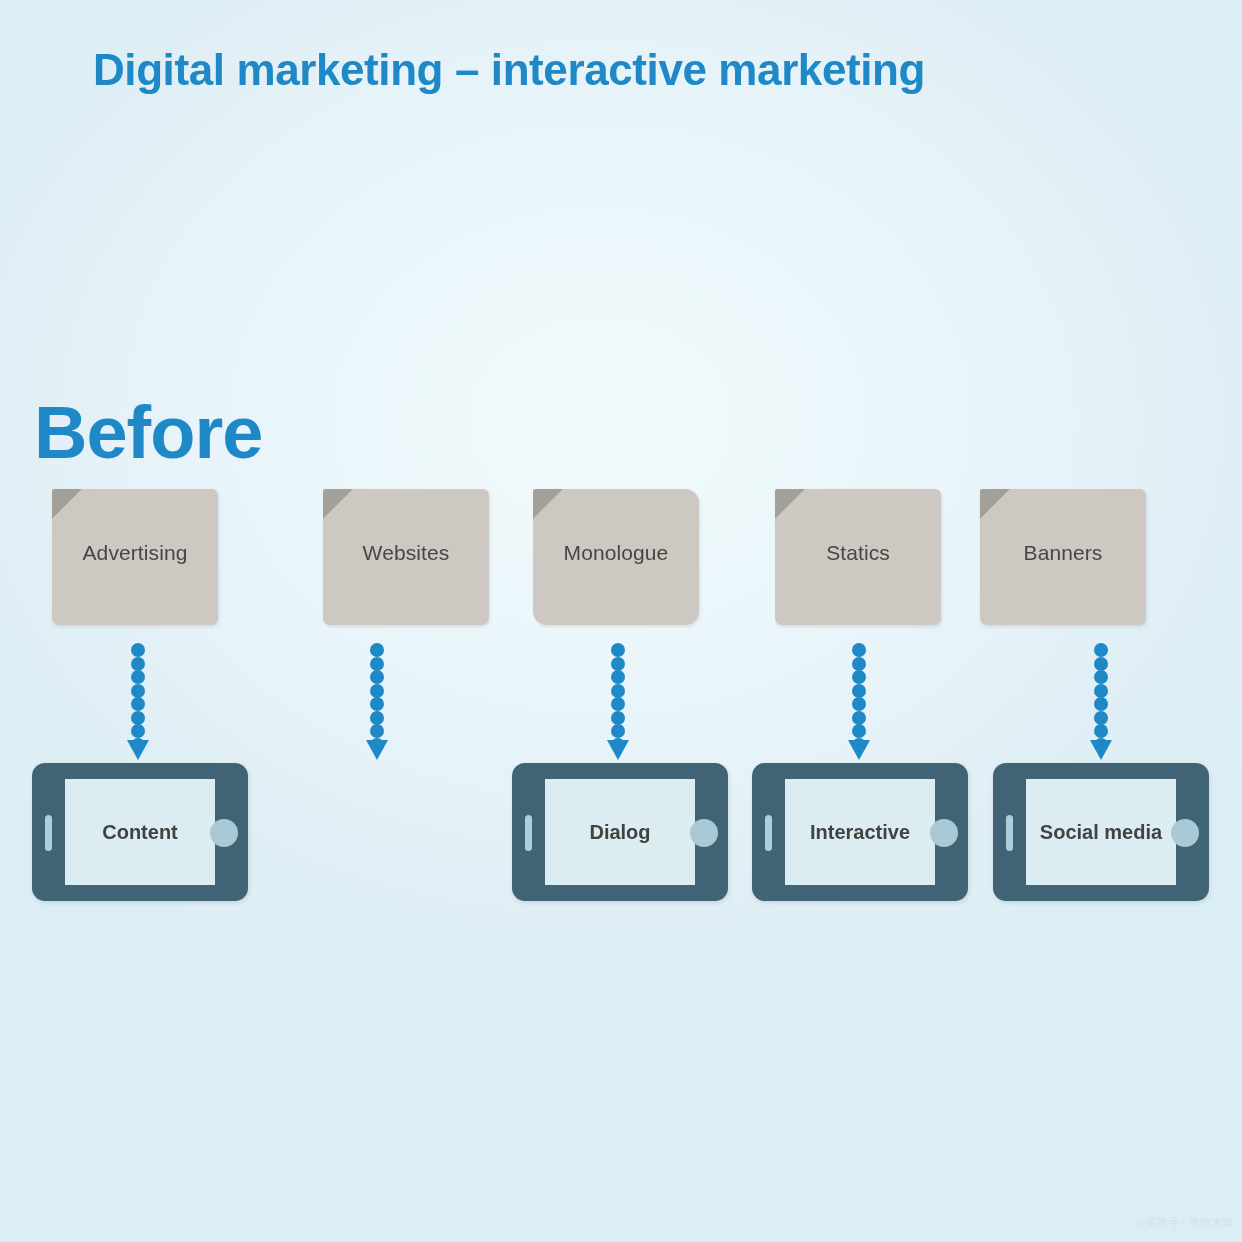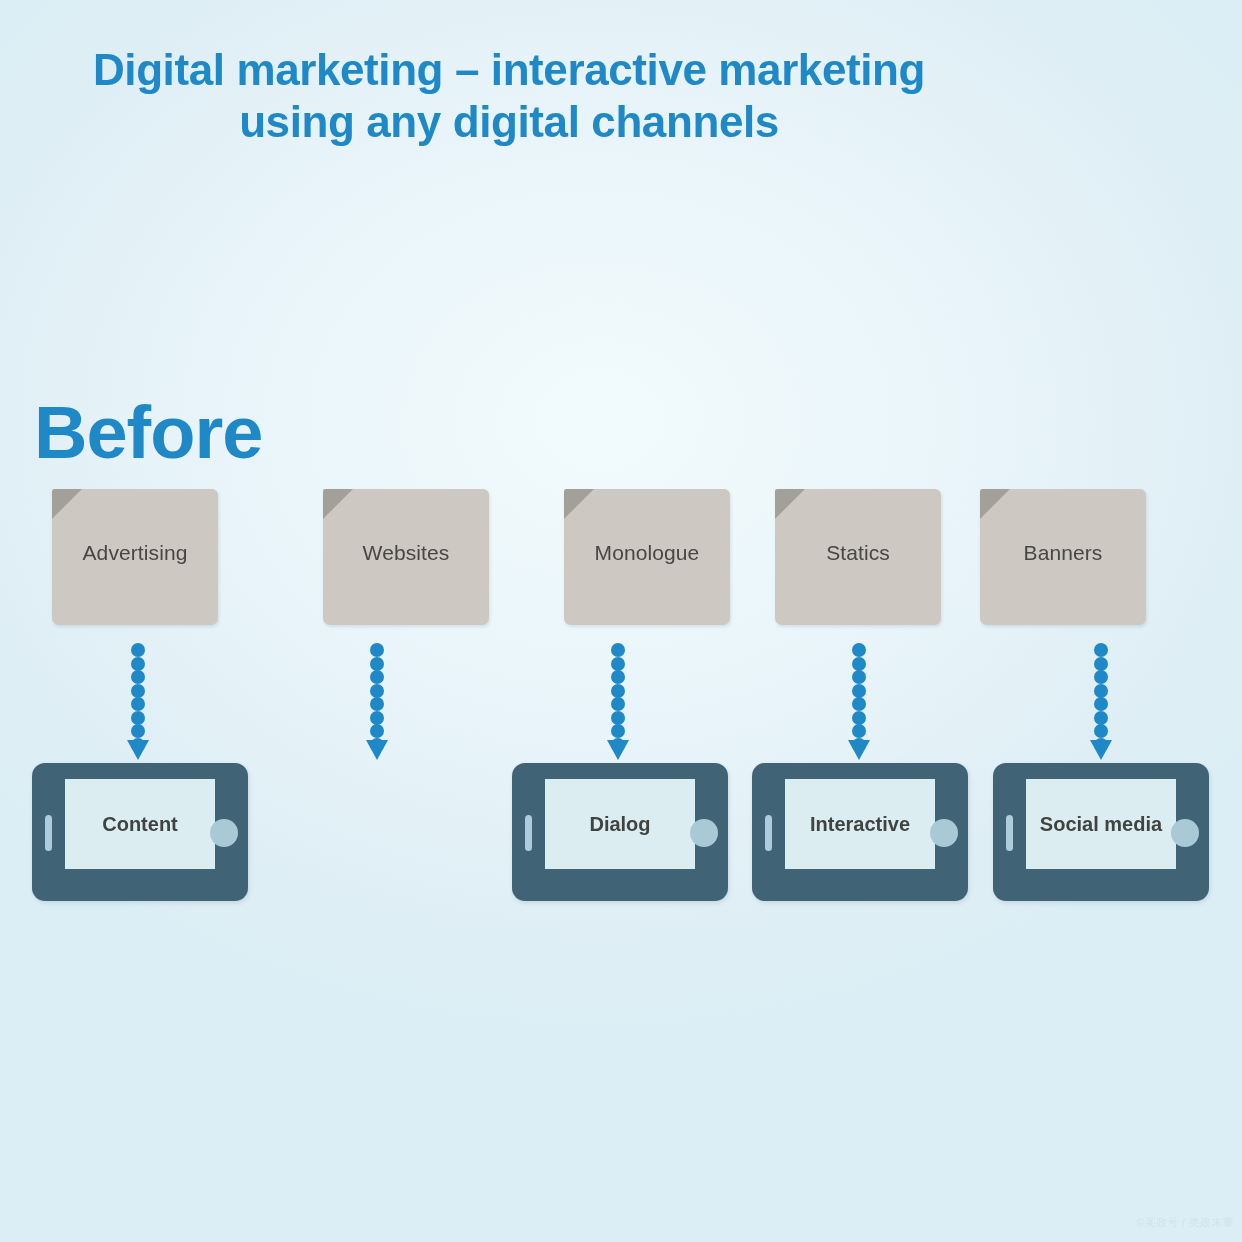--- a/index.html
+++ b/index.html
@@ -156,21 +156,21 @@
     height: 138px;
     background: #406476;
     border-radius: 13px;
     box-shadow: 1px 2px 4px rgba(60, 85, 100, 0.15);
   }
   .tablet .screen {
     position: absolute;
     left: 33px;
     top: 16px;
     width: 150px;
-    height: 90px;
+    height: 106px;
     background: #dcedf1;
     display: flex;
     align-items: center;
     justify-content: center;
   }
   .tablet .tlabel {
     color: #3f4441;
     font-size: 20px;
     font-weight: bold;
     text-align: center;
@@ -208,37 +208,36 @@
     opacity: 0.85;
   }
 </style>
 </head>
 <body>
 
 <div id="canvas">
 
   <div id="title">
     <span class="line">Digital marketing – interactive marketing</span>
-    <span class="line">using any digital channels</span>
   </div>
 
   <div id="before-label" class="bignote">Before</div>
 
   <div id="before-row">
       <div class="paper" style="left: 52px;">
         <span class="fold-inner"></span>
         <span class="fold"></span>
         <span class="plabel">Advertising</span>
       </div>
       <div class="paper" style="left: 293px; margin-left: 30px;">
         <span class="fold-inner"></span>
         <span class="fold"></span>
         <span class="plabel">Websites</span>
       </div>
-      <div class="paper" style="left: 564px;">
+      <div class="paper" style="left: 533px; border-radius: 14px;">
         <span class="fold-inner"></span>
         <span class="fold"></span>
         <span class="plabel">Monologue</span>
       </div>
       <div class="paper" style="left: 775px;">
         <span class="fold-inner"></span>
         <span class="fold"></span>
         <span class="plabel">Statics</span>
       </div>
       <div class="paper" style="left: 980px;">

